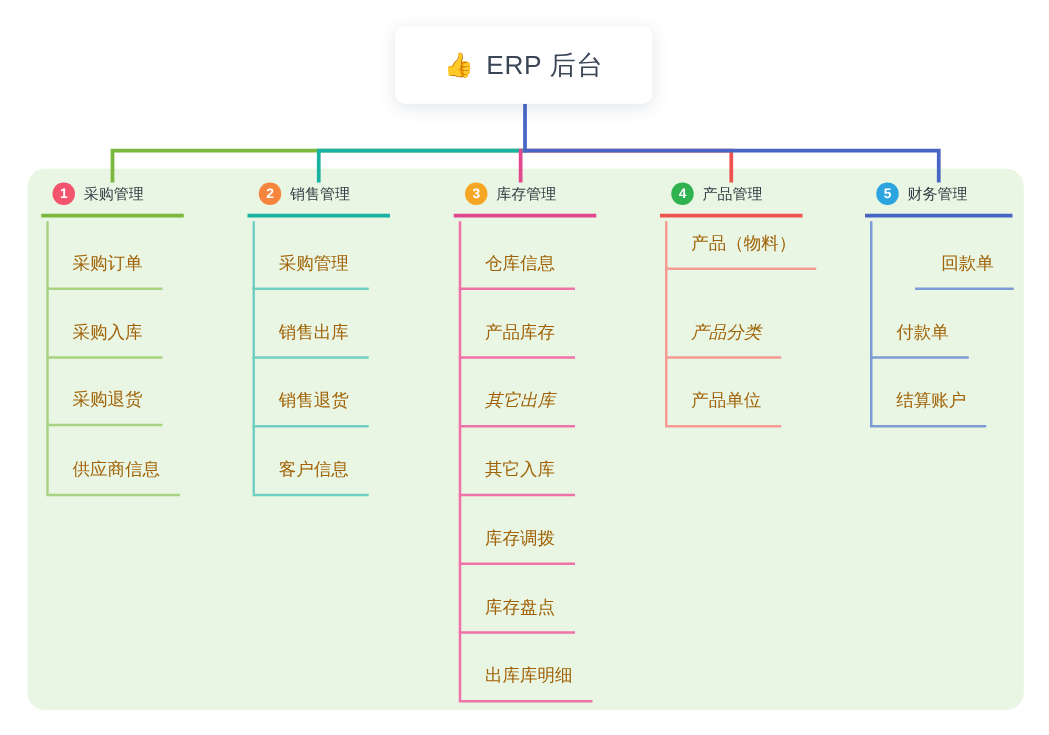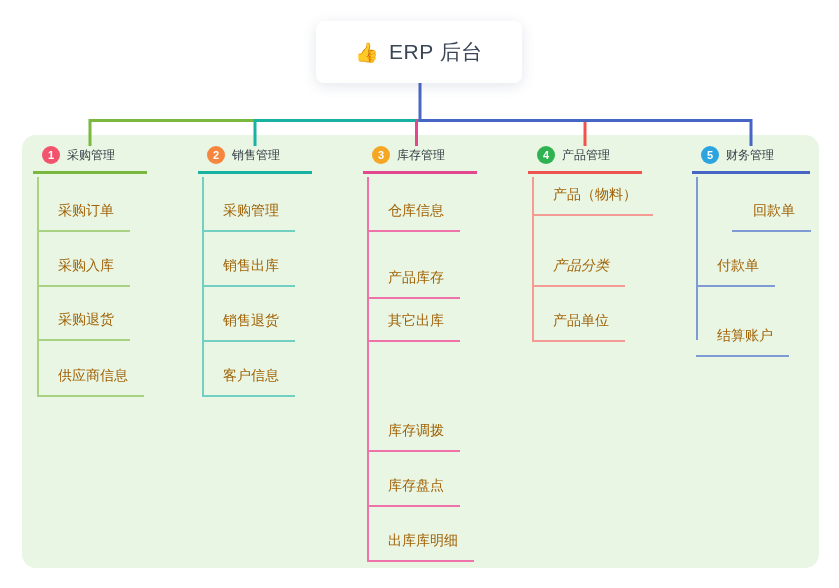--- a/index.html
+++ b/index.html
@@ -114,34 +114,35 @@
     <div class="child" style="left: 202px; top: 202px; border-bottom-color: rgb(114, 207, 195);">采购管理</div>
     <div class="child" style="left: 202px; top: 257px; border-bottom-color: rgb(114, 207, 195);">销售出库</div>
     <div class="child" style="left: 202px; top: 312px; border-bottom-color: rgb(114, 207, 195);">销售退货</div>
     <div class="child" style="left: 202px; top: 367px; border-bottom-color: rgb(114, 207, 195);">客户信息</div>
     <div class="branch-header" style="left: 363px; top: 146px; width: 114px; border-bottom-color: rgb(226, 71, 143);">
       <span class="badge" style="background: rgb(245, 166, 35);">3</span>
       <span class="branch-label">库存管理</span>
     </div>
     <div class="vline" style="left: 367px; top: 177px; height: 383px; background: rgb(239, 114, 168);"></div>
     <div class="child" style="left: 367px; top: 202px; border-bottom-color: rgb(239, 114, 168);">仓库信息</div>
-    <div class="child" style="left: 367px; top: 269px; border-bottom-color: rgb(239, 114, 168);">产品库存</div>
-    <div class="child" style="left: 367px; top: 312px; border-bottom-color: rgb(239, 114, 168);">其它出库</div>
+    <div class="child" style="left: 367px; top: 257px; border-bottom-color: rgb(239, 114, 168);">产品库存</div>
+    <div class="child" style="left: 367px; top: 312px; border-bottom-color: rgb(239, 114, 168); font-style: italic;">其它出库</div>
+    <div class="child" style="left: 367px; top: 367px; border-bottom-color: rgb(239, 114, 168);">其它入库</div>
     <div class="child" style="left: 367px; top: 422px; border-bottom-color: rgb(239, 114, 168);">库存调拨</div>
     <div class="child" style="left: 367px; top: 477px; border-bottom-color: rgb(239, 114, 168);">库存盘点</div>
     <div class="child" style="left: 367px; top: 532px; border-bottom-color: rgb(239, 114, 168);">出库库明细</div>
     <div class="branch-header" style="left: 528px; top: 146px; width: 114px; border-bottom-color: rgb(239, 83, 80);">
       <span class="badge" style="background: rgb(47, 179, 80);">4</span>
       <span class="branch-label">产品管理</span>
     </div>
     <div class="vline" style="left: 532px; top: 177px; height: 163px; background: rgb(244, 155, 148);"></div>
     <div class="child" style="left: 532px; top: 186px; border-bottom-color: rgb(244, 155, 148);">产品（物料）</div>
     <div class="child" style="left: 532px; top: 257px; border-bottom-color: rgb(244, 155, 148); font-style: italic;">产品分类</div>
     <div class="child" style="left: 532px; top: 312px; border-bottom-color: rgb(244, 155, 148);">产品单位</div>
     <div class="branch-header" style="left: 692px; top: 146px; width: 118px; border-bottom-color: rgb(71, 101, 197);">
       <span class="badge" style="background: rgb(43, 164, 223);">5</span>
       <span class="branch-label">财务管理</span>
     </div>
     <div class="vline" style="left: 696px; top: 177px; height: 163px; background: rgb(127, 155, 214);"></div>
     <div class="child" style="left: 732px; top: 202px; border-bottom-color: rgb(127, 155, 214);">回款单</div>
     <div class="child" style="left: 696px; top: 257px; border-bottom-color: rgb(127, 155, 214);">付款单</div>
-    <div class="child" style="left: 696px; top: 327px; border-bottom-color: rgb(127, 155, 214);">结算账户</div>
+    <div class="child" style="left: 696px; top: 312px; border-bottom-color: rgb(127, 155, 214);">结算账户</div>
   </div>
 
 </body></html>

